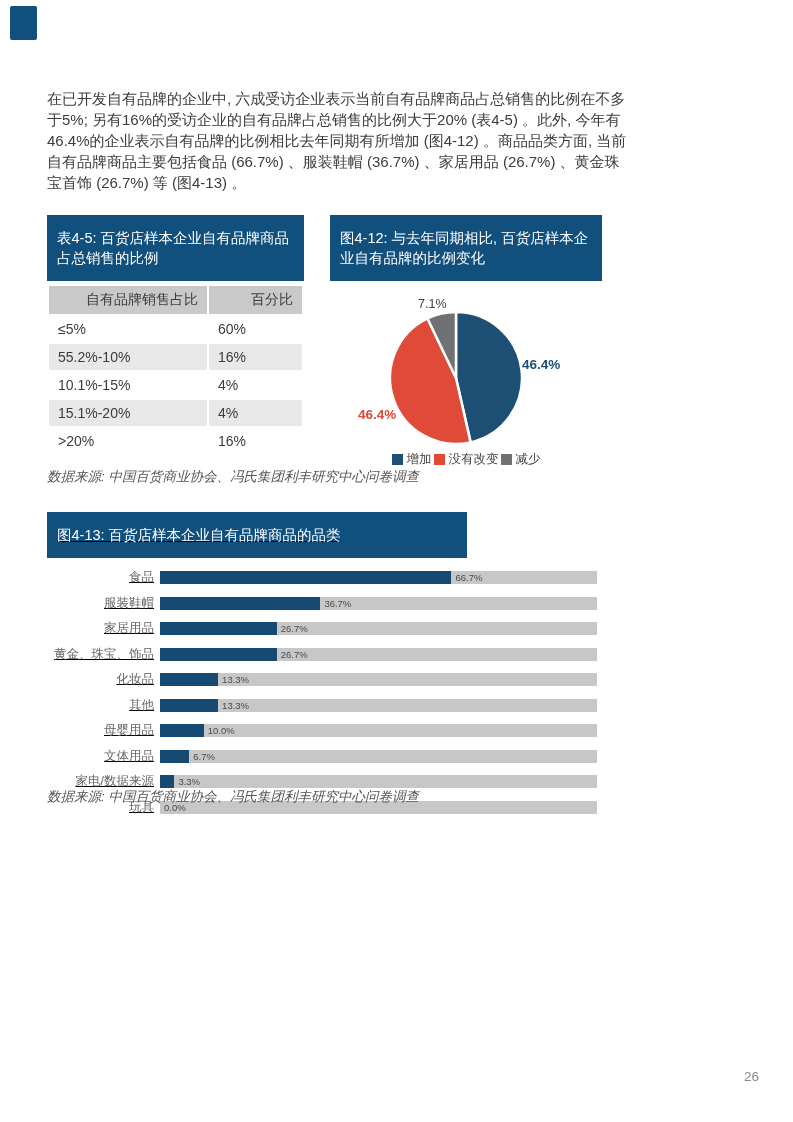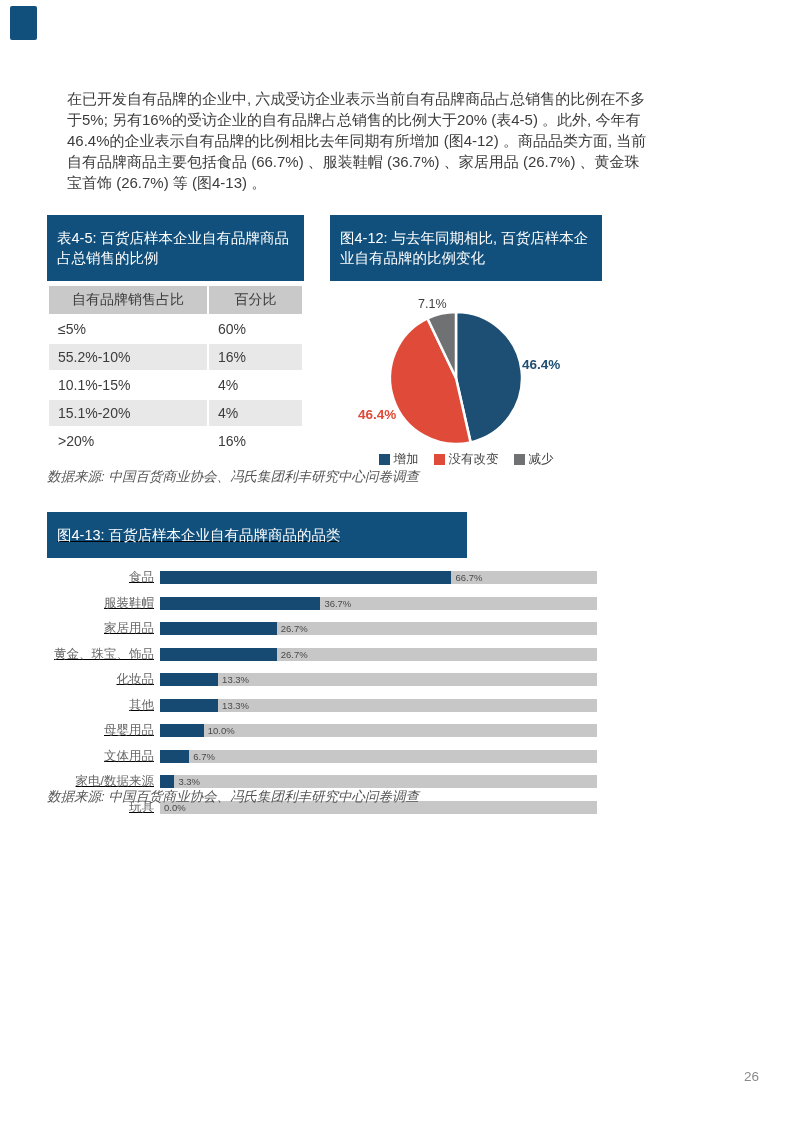--- a/index.html
+++ b/index.html
@@ -4,47 +4,47 @@
 <style>
   * { margin:0; padding:0; box-sizing:border-box; }
   html,body { width:793px; height:1122px; background:#ffffff;
     font-family:"Liberation Sans","DejaVu Sans",sans-serif; }
   .page { position:relative; width:793px; height:1122px; background:#fff; overflow:hidden; }
 
   .corner-accent { position:absolute; left:10px; top:6px; width:27px; height:34px;
     background:#11507d; border-radius:2px; }
 
   .intro { position:absolute; left:47px; top:88px; width:580px;
-    font-size:15px; line-height:1.40; color:#3c3c3c;margin-left:20px; }
+    font-size:15px; line-height:1.40; color:#3c3c3c; }
 
   .block-header { background:#11507d; color:#ffffff; font-size:14.5px;
     line-height:1.38; padding:13px 10px; }
 
   
   .table-block { position:absolute; left:47px; top:215px; width:257px; }
   .table-block .block-header { min-height:47px; }
   table.sales { width:100%; border-collapse:separate; border-spacing:2px;
     margin-top:3px; font-size:14px; color:#3c3c3c; }
-  table.sales th { background:#c9c9c9; font-weight:normal; text-align:center;
+  table.sales th { background:#c9c9c9; font-weight:normal; text-align:right;
     padding:5px 9px; }
   table.sales td { padding:5px 9px; }
   table.sales tr.alt td { background:#e8e8e8; }
   table.sales col.c1 { width:158px; }
 
   
   .pie-block { position:absolute; left:330px; top:215px; width:272px; }
   .pie-block .block-header { min-height:47px; }
   .pie-area { position:relative; width:272px; height:196px; }
   .pie-area svg { position:absolute; left:0; top:0; }
   .pie-label { position:absolute; font-size:12.5px; white-space:nowrap; }
   .pl-decrease { left:88px; top:16px; color:#3f3f3f; }
   .pl-increase { left:192px; top:76px; color:#1d4e74; font-weight:bold; font-size:13.5px; }
   .pl-same { left:28px; top:126px; color:#e04a38; font-weight:bold; font-size:13.5px; }
   .pie-legend { position:absolute; left:0; right:0; top:170px; display:flex;
-    justify-content:center; gap:15px; }
+    justify-content:center; gap:2px; }
   .legend-item { display:flex; align-items:center; gap:4px; font-size:12.5px; color:#3f3f3f; }
   .legend-swatch { width:11px; height:11px; display:inline-block; }
 
   
   .source-note { position:absolute; left:47px; font-size:13.5px; font-style:italic;
     color:#555555; }
   .source-1 { top:468px; }
   .source-2 { top:788px; }
 
   

